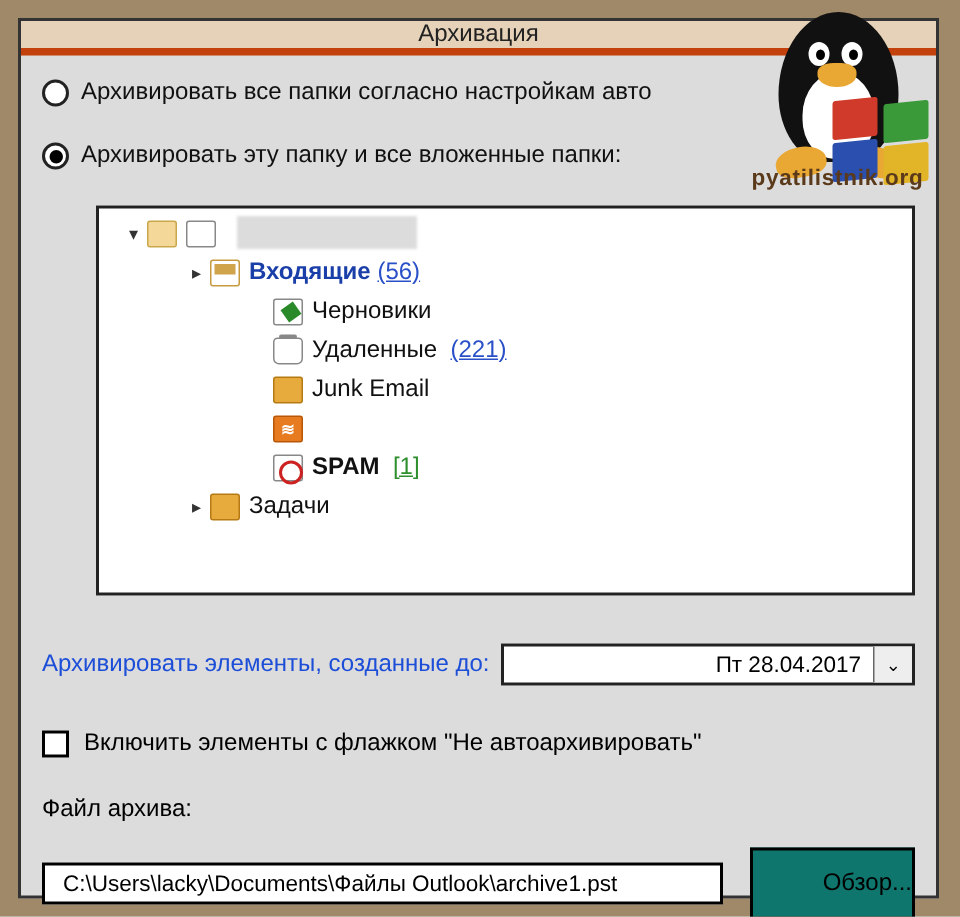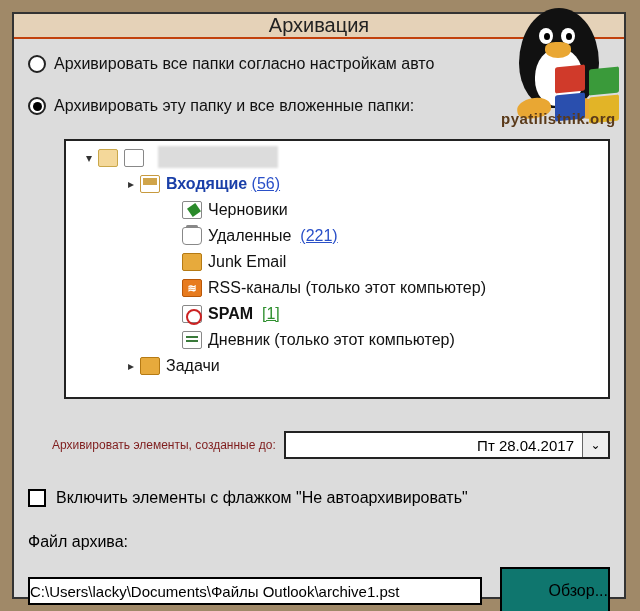--- a/index.html
+++ b/index.html
@@ -23,22 +23,22 @@
     border: 2px solid #333;
     display: flex;
     flex-direction: column;
   }
   .titlebar {
     height: 36px;
     background: #e5d2b8;
     display: flex;
     align-items: center;
     justify-content: center;
-    border-bottom: 2px solid #c2410c;
-    font-size: 20px;
+    border-bottom: 5px solid #c2410c;
+    font-size: 16px;
     color: #222;
   }
   .content {
     flex: 1;
     padding: 10px 14px 8px 14px;
     display: flex;
     flex-direction: column;
     gap: 12px;
   }
   .radio-row { display: flex; align-items: center; margin: 6px 0; }
@@ -91,40 +91,40 @@
   .tlabel.acc { color:#111; font-weight:bold; }
   .tlabel .count { font-weight:normal;text-decoration:underline; }
   .tlabel .count.blue { color:#2a50c8; }
   .tlabel .count.green { color:#2f8f2f; }
   .blur-strip {
     position:absolute; left:92px; top:5px; width:120px; height:22px;
     background:#dcdcdc; filter:blur(1px);
   }
 
   .date-row { display:flex; align-items:center; margin-top:20px; }
-  .date-label { font-size:12px; color:#7f1d1d;margin-left:24px; }
+  .date-label { font-size:16px; color:#1d4ed8; }
   .date-field {
     margin-left:8px; flex:1; height:28px; border:2px solid #222; background:#fff;
     display:flex; align-items:center;
   }
   .date-text { flex:1; padding:0 8px; font-size:15px;text-align:right; }
   .date-dd {
     width:26px; height:100%; border-left:1px solid #666; display:flex;
     align-items:center; justify-content:center; font-size:12px; background:#eee;
   }
 
   .check-row { display:flex; align-items:center; margin:18px 0 10px 0; }
   .checkbox { width:18px; height:18px; border:2px solid #000; background:#fff; margin-right:10px; flex-shrink:0; }
   .check-label { font-size:16px; }
 
   .file-label { font-size:16px; margin-top:4px; }
   .file-row { display:flex; align-items:center; margin-top:4px; gap:18px; }
   .file-input {
     flex:1; height:28px; border:2px solid #000; background:#fff;
-    padding:0 0; display:flex; align-items:center; font-size:15px;
+    padding:0 12px; display:flex; align-items:center; font-size:15px;
     overflow:hidden; white-space:nowrap;
   }
   .browse-btn {
     width:110px; height:48px; border:2px solid #000; background:#0f766e;
     display:flex; align-items:center; justify-content:flex-end; font-size:16px;
   }
 
   .button-row { display:flex; justify-content:center; gap:24px; margin-top:20px; }
   .dlg-btn {
     width:110px; height:32px; border:2px solid #000; background:#e8e8e8;
@@ -205,31 +205,25 @@
         <span class="tlabel"><span>Удаленные</span>&nbsp;&nbsp;<span class="count blue">(221)</span></span>
       </div>
       <div class="tree-row ind-3">
         <span class="arrow blank">▸</span>
         <span class="ficon junk"></span>
         <span class="tlabel">Junk Email</span>
       </div>
       <div class="tree-row ind-3">
         <span class="arrow blank">▸</span>
         <span class="ficon rss">≋</span>
-        <span class="tlabel">RSS-каналы (только этот компьютер)</span>
       </div>
       <div class="tree-row ind-3">
         <span class="arrow blank">▸</span>
         <span class="ficon spam"></span>
         <span class="tlabel"><span style="font-weight:bold">SPAM</span>&nbsp;&nbsp;<span class="count green">[1]</span></span>
-      </div>
-      <div class="tree-row ind-3">
-        <span class="arrow blank">▸</span>
-        <span class="ficon journal"></span>
-        <span class="tlabel">Дневник (только этот компьютер)</span>
       </div>
       <div class="tree-row ind-2">
         <span class="arrow">▸</span>
         <span class="ficon tasks"></span>
         <span class="tlabel">Задачи</span>
       </div>
     </div>
 
     <div class="date-row">
       <span class="date-label">Архивировать элементы, созданные до:</span>

